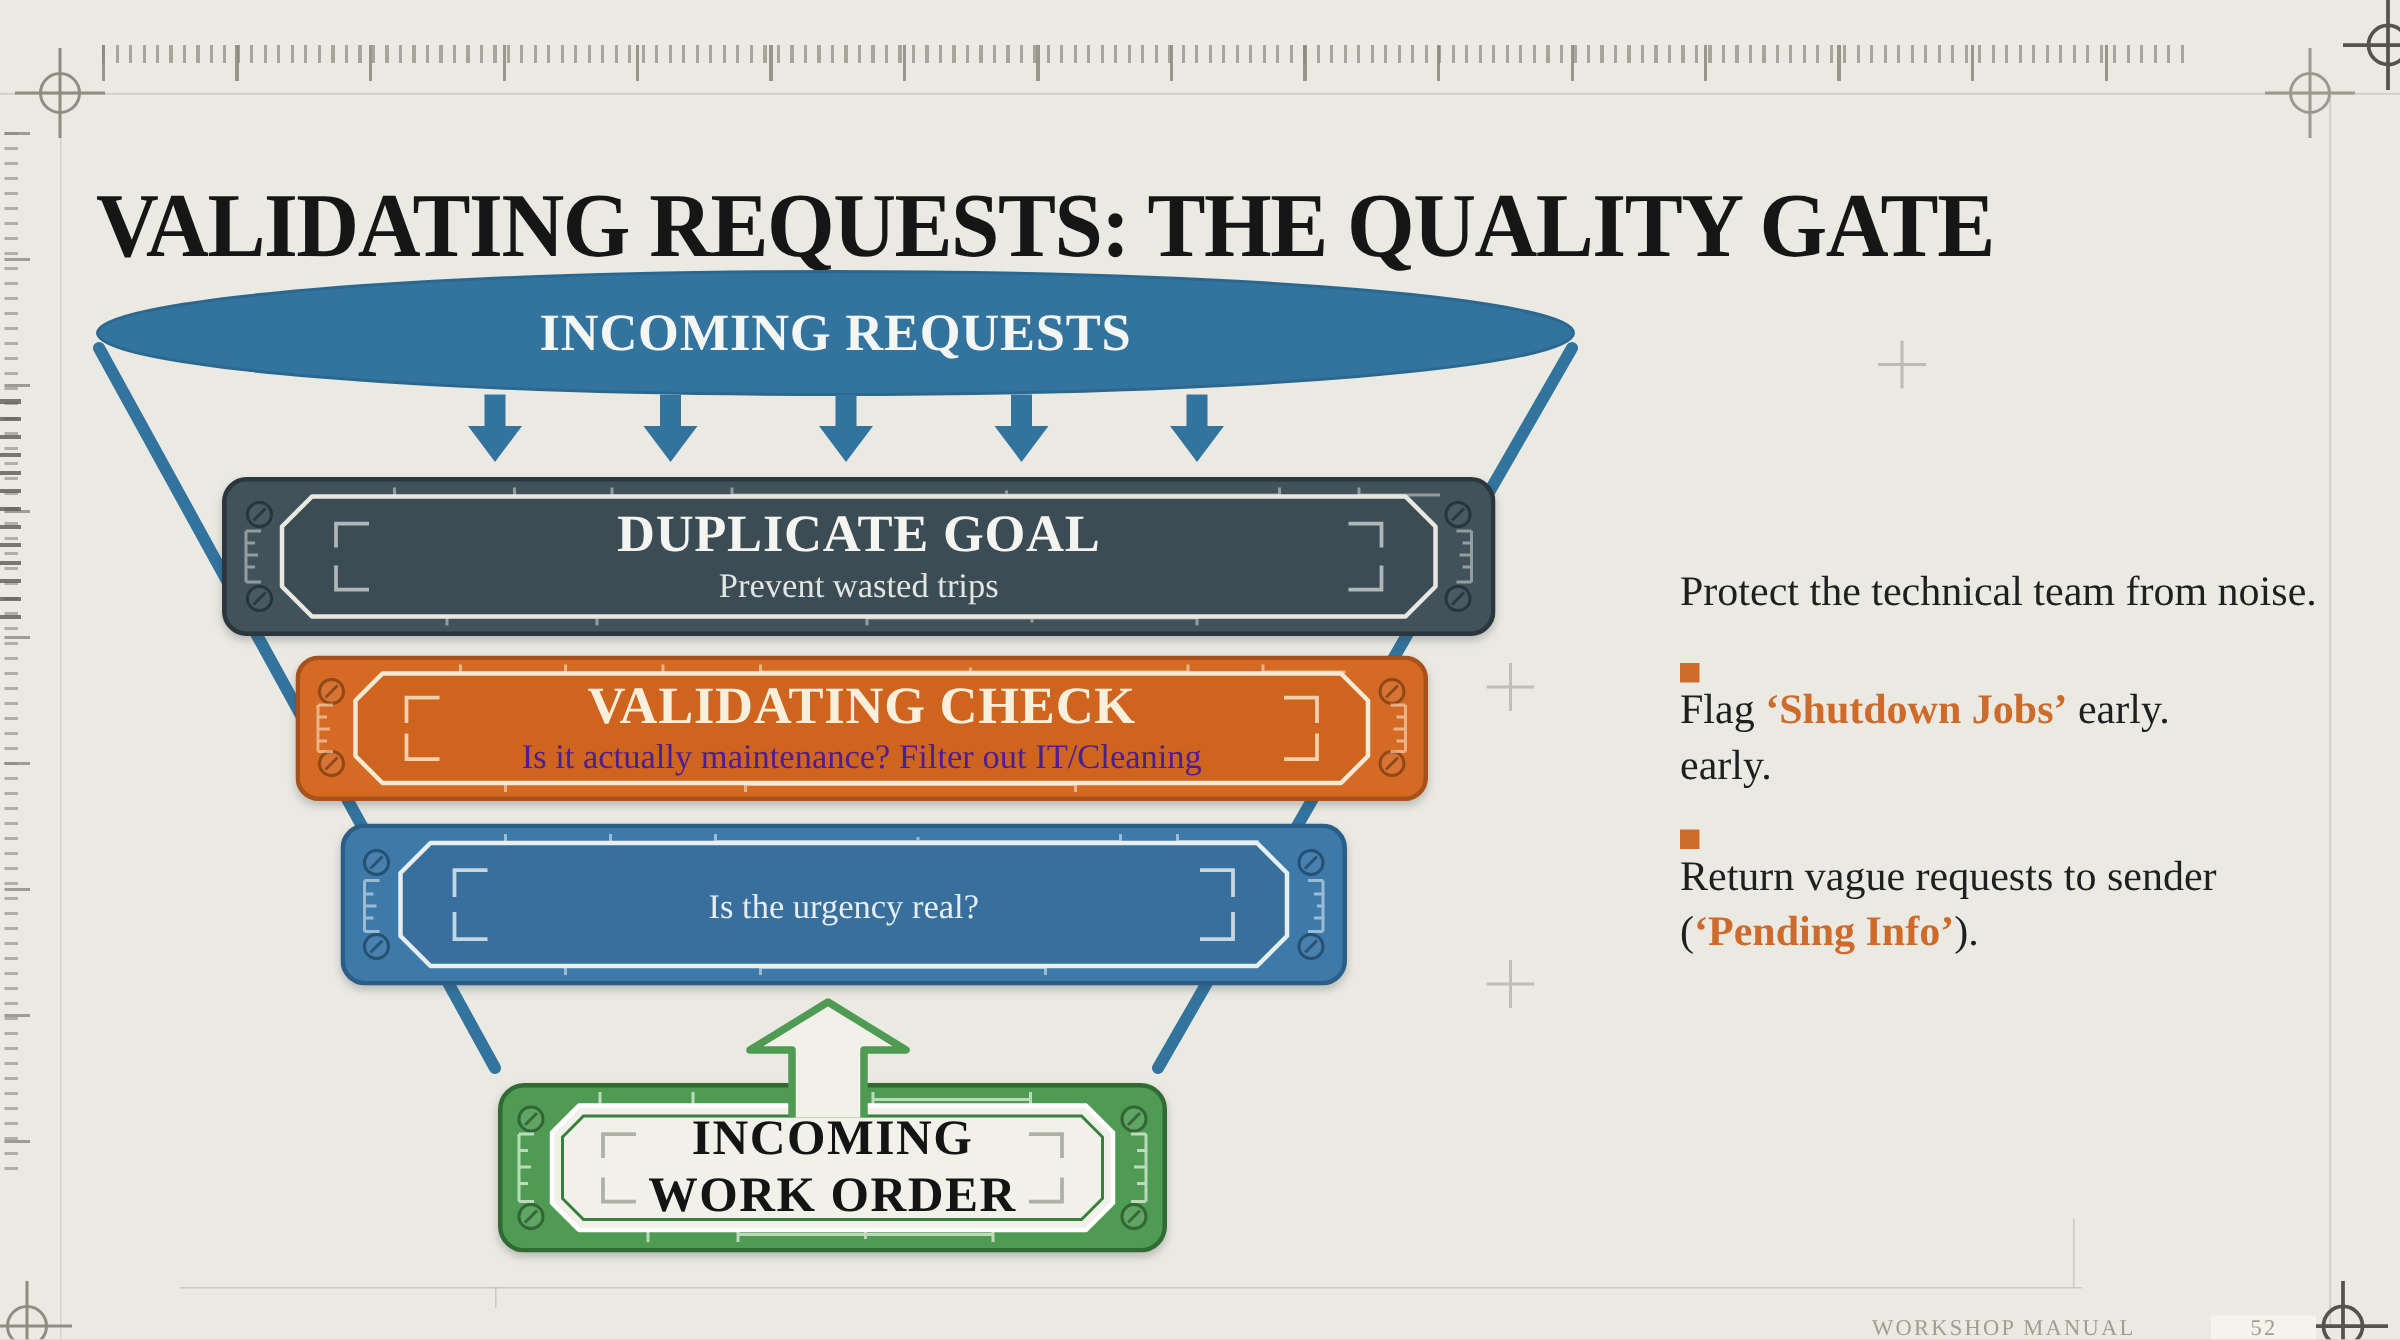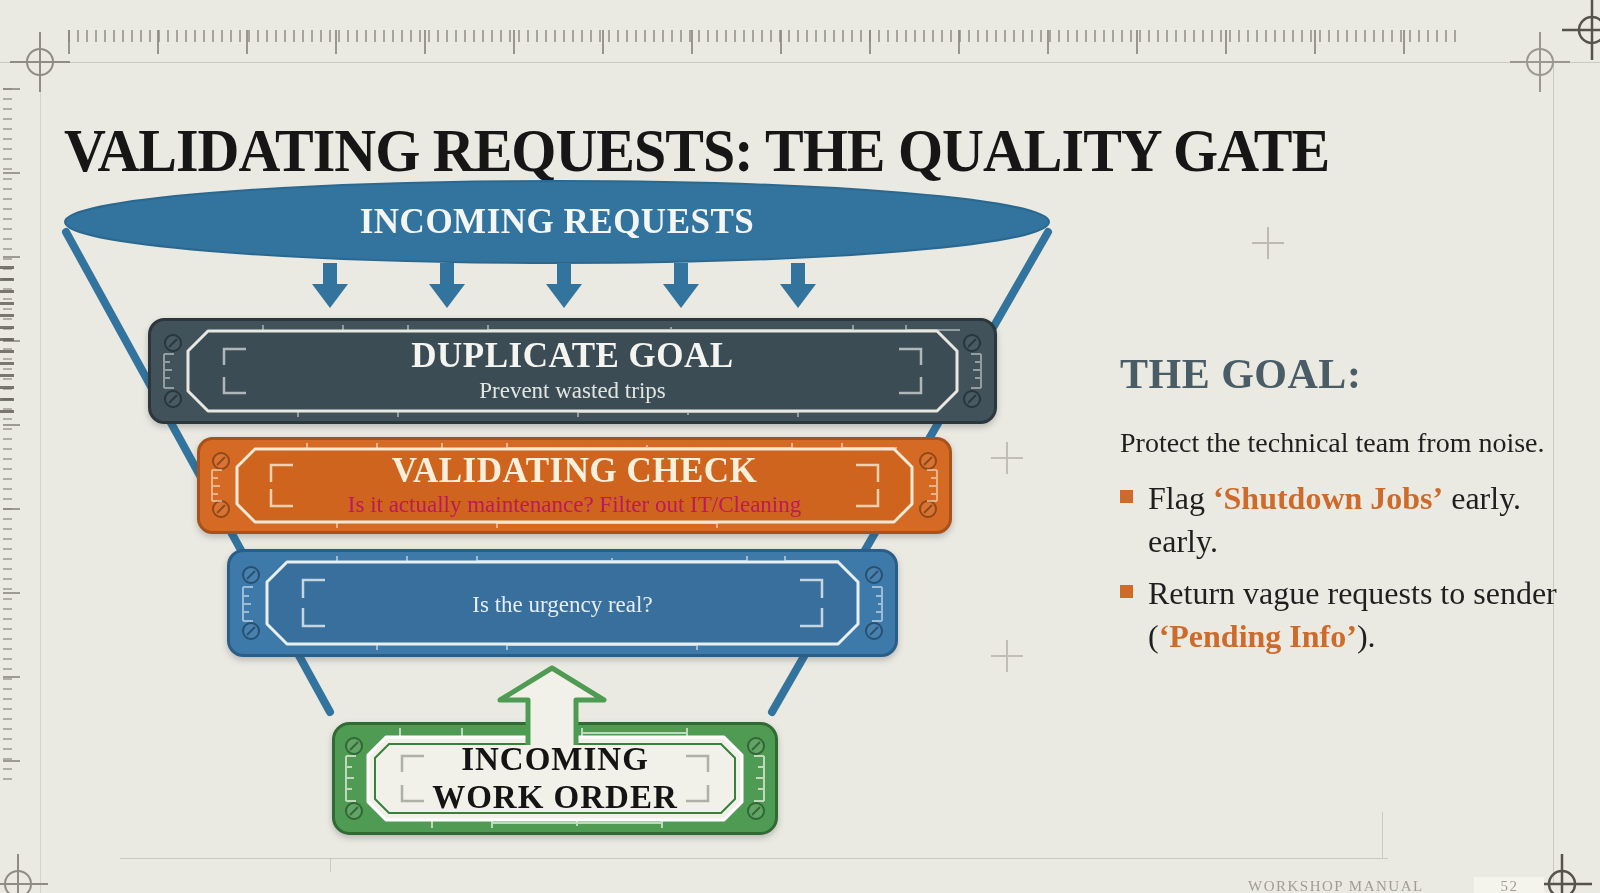--- a/index.html
+++ b/index.html
@@ -30,30 +30,30 @@
   .ellipse-label{position:absolute;left:307px;top:200px;width:500px;height:44px;
     display:flex;align-items:center;justify-content:center;color:#F4F6F3;
     font-size:35px;font-weight:bold;letter-spacing:.5px;z-index:2;}
   .plate{position:absolute;filter:drop-shadow(0 3px 3px rgba(40,45,45,.25));}
   .plate>svg{position:absolute;left:0;top:0;}
   .ptext{position:absolute;inset:0;z-index:2;display:flex;flex-direction:column;
     align-items:center;justify-content:center;text-align:center;}
   .ph{font-weight:bold;font-size:35px;letter-spacing:.5px;line-height:1.05;}
   .ps{font-size:23px;margin-top:3px;}
   .p1 .ph{color:#F4F5F1;} .p1 .ps{color:#E2E6E2;}
-  .p2 .ph{color:#F8EFDC;} .p2 .ps{color:#be185d;}
+  .p2 .ph{color:#F8EFDC;} .p2 .ps{color:#4c1d95;}
   .p3 .ph{color:#F3F6F8;} .p3 .ps{color:#E6EEF3;}
   .p4 .ph{color:#141414;font-size:33px;letter-spacing:1px;line-height:1.15;}
   .uparrow{position:absolute;left:0;top:0;z-index:3;}
   
   .goal{position:absolute;left:1120px;top:350px;width:452px;color:#1F1F1F;}
   .goal-h{font-size:42px;font-weight:bold;color:#4A5D66;letter-spacing:.5px;}
   .goal-p{font-size:28px;line-height:1.33;margin-top:26px;}
   .goal-list{margin-top:16px;display:flex;flex-direction:column;gap:10px;}
-  .gitem{display:flex;gap:15px;font-size:32px;line-height:1.33;}
+  .gitem{display:flex;font-size:28px;line-height:1.33;flex-direction:column;}
   .sq{flex:none;width:13px;height:13px;background:#CF6B2A;margin-top:13px;}
   .accent{color:#CF6B2A;font-weight:bold;}
   
   .footer{position:absolute;left:1248px;top:878px;font-size:15px;color:#A09D92;
     letter-spacing:1.5px;white-space:nowrap;}
   .footer .pg{margin-left:46px;background:#F4F3EC;padding:1px 26px;}
 </style>
 </head>
 <body>
 
@@ -241,21 +241,20 @@
       <div class="ph">INCOMING</div>
       <div class="ph">WORK ORDER</div>
     </div>
   </div>
 
   <svg class="uparrow" width="1600" height="893" viewBox="0 0 1600 893" style="pointer-events:none;">
     <path d="M528 745 V700 H500 L552 668 L604 700 H576 V745" fill="#F1F0E9" stroke="#4F9B53" stroke-width="5" stroke-linejoin="round"></path>
   </svg>
 
   <div class="goal">
-    <div class="goal-h">THE GOAL:</div>
     <div class="goal-p">Protect the technical team from noise.</div>
     <div class="goal-list">
       <div class="gitem">
         <span class="sq"></span>
         <span><span>Flag </span><span class="accent">‘Shutdown Jobs’</span><span> early.</span><br><span>early.</span></span>
       </div>
       <div class="gitem">
         <span class="sq"></span>
         <span><span>Return vague requests to sender (</span><span class="accent">‘Pending Info’</span><span>).</span></span>
       </div>

